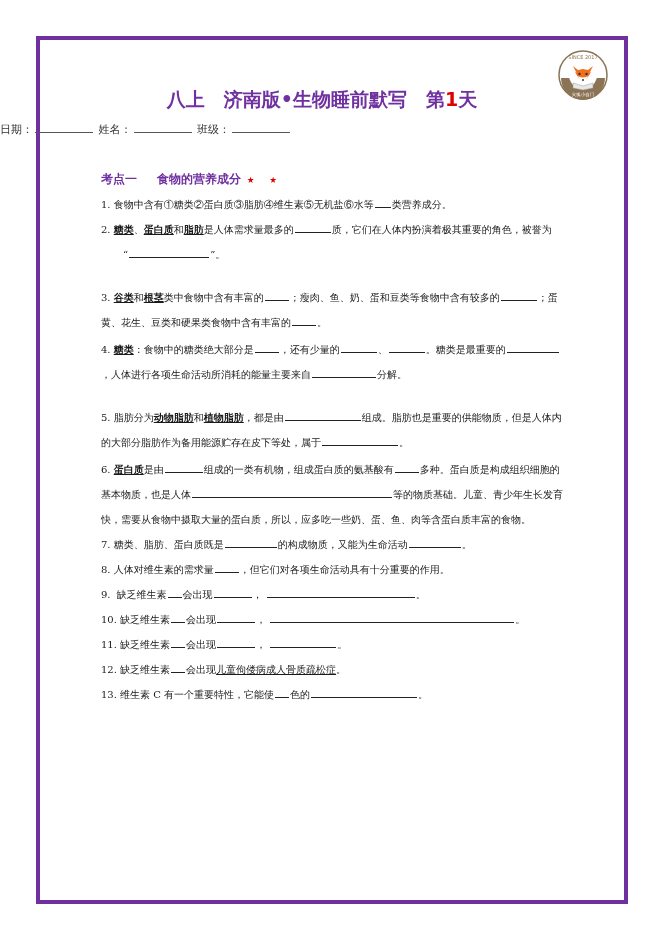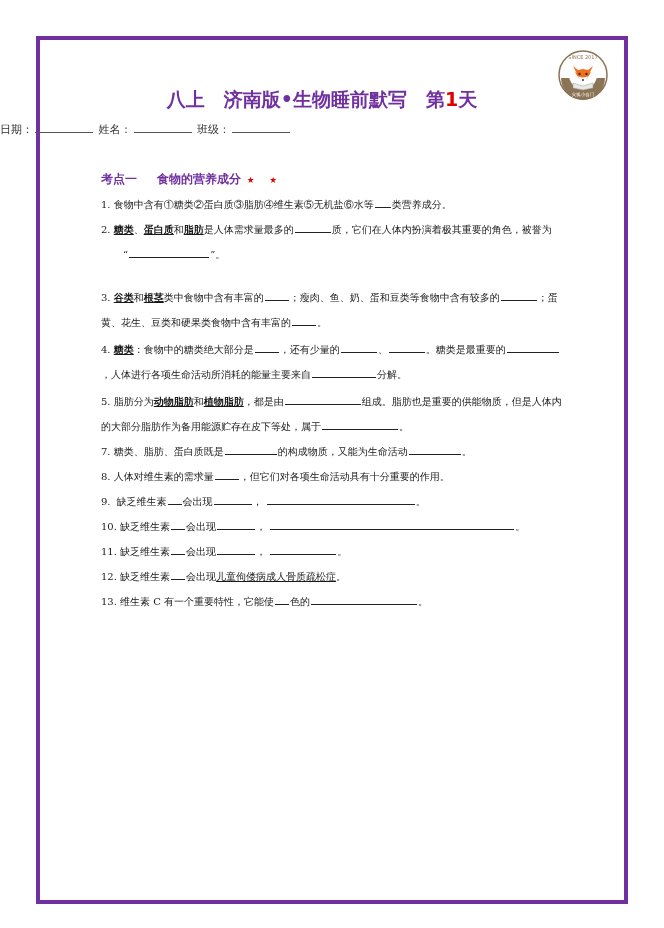--- a/index.html
+++ b/index.html
@@ -68,22 +68,25 @@
   </p>
   <p class="p indent">
     <span>“</span><span class="blank" style="width:80px"></span><span>”。</span>
   </p>
   <p class="p" style="margin-top:18px">
     <span>3.</span> <span class="b">谷类</span><span>和</span><span class="b">根茎</span><span>类中食物中含有丰富的</span><span class="blank" style="width:24px"></span><span>；瘦肉、鱼、奶、蛋和豆类等食物中含有较多的</span><span class="blank" style="width:36px"></span><span>；蛋黄、花生、豆类和硬果类食物中含有丰富的</span><span class="blank" style="width:24px"></span><span>。</span>
   </p>
   <p class="p" style="margin-top:2px">
     <span>4.</span> <span class="b">糖类</span><span>：食物中的糖类绝大部分是</span><span class="blank" style="width:24px"></span><span>，还有少量的</span><span class="blank" style="width:36px"></span><span>、</span><span class="blank" style="width:36px"></span><span>。糖类是最重要的</span><span class="blank" style="width:52px"></span><span>，人体进行各项生命活动所消耗的能量主要来自</span><span class="blank" style="width:64px"></span><span>分解。</span>
   </p>
+  <p class="p" style="margin-top:18px">
+    <span>5.</span> <span>脂肪分为</span><span class="b">动物脂肪</span><span>和</span><span class="b">植物脂肪</span><span>，都是由</span><span class="blank" style="width:76px"></span><span>组成。脂肪也是重要的供能物质，但是人体内的大部分脂肪作为备用能源贮存在皮下等处，属于</span><span class="blank" style="width:76px"></span><span>。</span>
+  </p>
   <p class="p" style="margin-top:2px">
-    <span>5.</span> <span>脂肪分为</span><span class="b">动物脂肪</span><span>和</span><span class="b">植物脂肪</span><span>，都是由</span><span class="blank" style="width:76px"></span><span>组成。脂肪也是重要的供能物质，但是人体内的大部分脂肪作为备用能源贮存在皮下等处，属于</span><span class="blank" style="width:76px"></span><span>。</span>
+    <span>6.</span> <span class="b">蛋白质</span><span>是由</span><span class="blank" style="width:38px"></span><span>组成的一类有机物，组成蛋白质的氨基酸有</span><span class="blank" style="width:24px"></span><span>多种。蛋白质是构成组织细胞的基本物质，也是人体</span><span class="blank" style="width:200px"></span><span>等的物质基础。儿童、青少年生长发育快，需要从食物中摄取大量的蛋白质，所以，应多吃一些奶、蛋、鱼、肉等含蛋白质丰富的食物。</span>
   </p>
   <p class="p">
     <span>7.</span> <span>糖类、脂肪、蛋白质既是</span><span class="blank" style="width:52px"></span><span>的构成物质，又能为生命活动</span><span class="blank" style="width:52px"></span><span>。</span>
   </p>
   <p class="p">
     <span>8.</span> <span>人体对维生素的需求量</span><span class="blank" style="width:24px"></span><span>，但它们对各项生命活动具有十分重要的作用。</span>
   </p>
   <p class="p">
     <span>9.</span><span class="indent2"></span><span>缺乏维生素</span><span class="blank" style="width:14px"></span><span>会出现</span><span class="blank" style="width:38px"></span><span>，</span> <span class="blank" style="width:148px"></span><span>。</span>
   </p>

